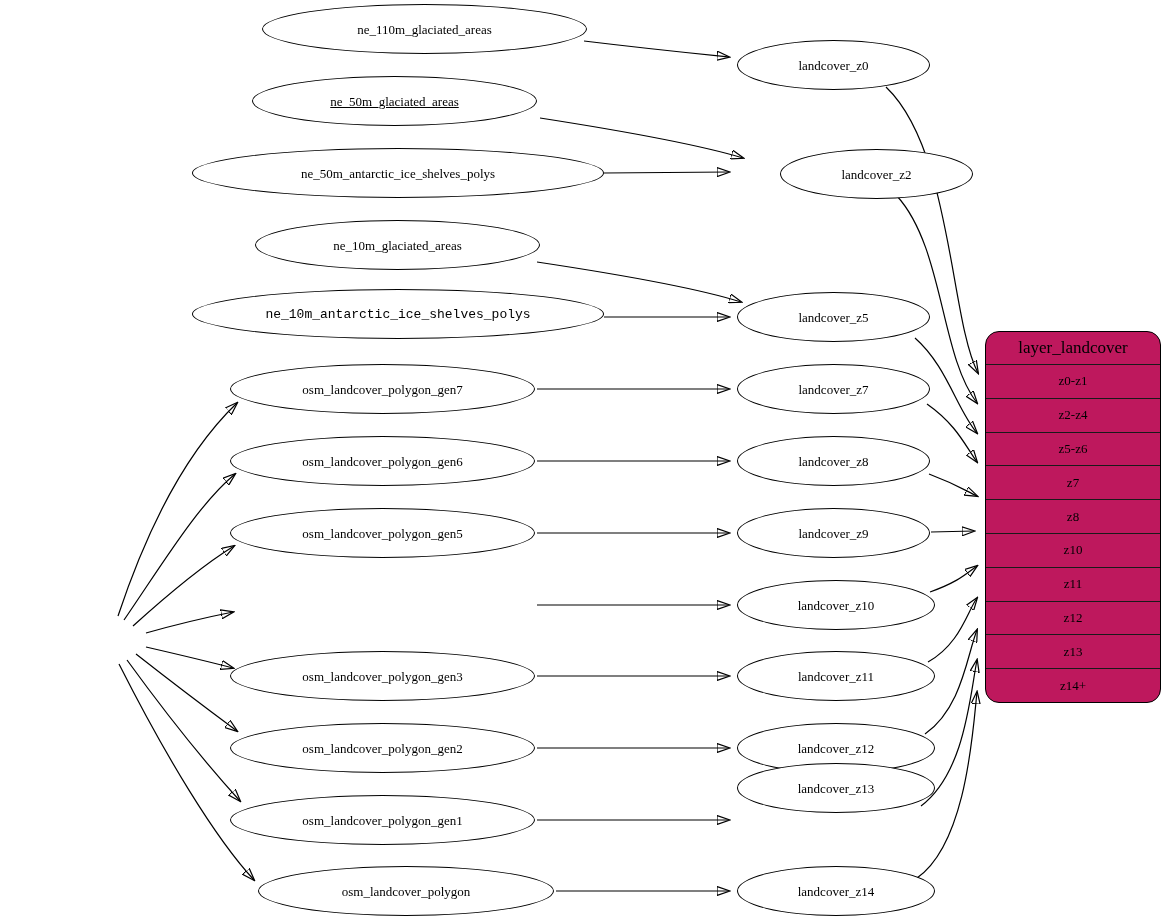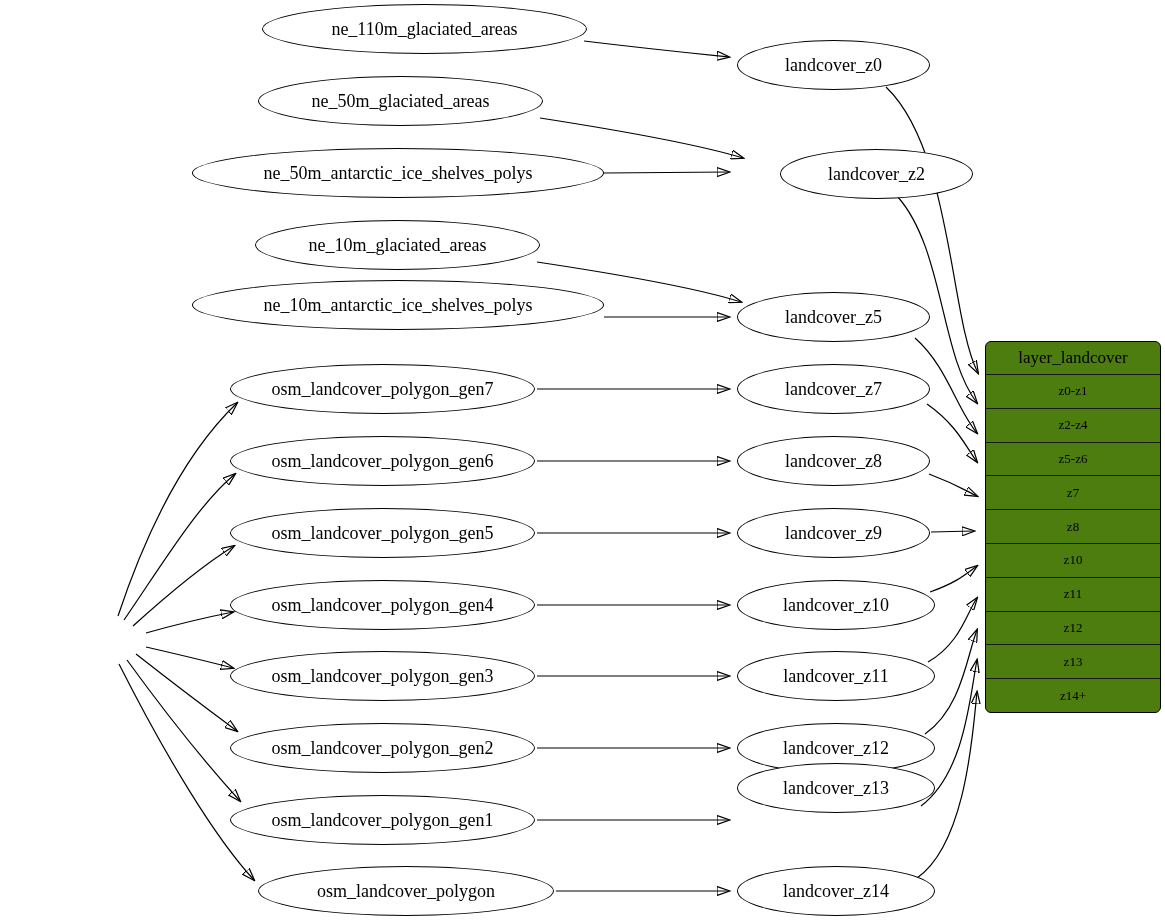--- a/index.html
+++ b/index.html
@@ -5,25 +5,25 @@
   html,body{margin:0;padding:0;background:#ffffff;}
   .canvas{
     position:relative;width:1165px;height:923px;background:#ffffff;overflow:hidden;
     font-family:"Liberation Serif","DejaVu Serif",serif;color:#000000;
   }
   .edges{position:absolute;left:0;top:0;width:1165px;height:923px;}
   .edges path{fill:none;stroke:#000000;stroke-width:1.2px;}
   .node{
     position:absolute;display:flex;align-items:center;justify-content:center;
     border:1.4px solid #000000;border-radius:50%;background:#ffffff;
-    font-size:18px;white-space:nowrap;box-sizing:border-box;line-height:1;
+    font-size:13px;white-space:nowrap;box-sizing:border-box;line-height:1;
   }
   .tbl{
-    position:absolute;left:985px;top:341px;width:176px;height:372px;
-    background:#4d7c0f;border:1.4px solid #000000;border-radius:6px;
+    position:absolute;left:985px;top:331px;width:176px;height:372px;
+    background:#be185d;border:1.4px solid #000000;border-radius:14px;
     display:flex;flex-direction:column;box-sizing:border-box;overflow:hidden;
   }
   .tbl-header{
     height:32px;flex:0 0 32px;display:flex;align-items:center;justify-content:center;
     font-size:17px;white-space:nowrap;
   }
   .tbl-row{
     flex:1 1 auto;display:flex;align-items:center;justify-content:center;
     border-top:1.4px solid #1a1a1a;font-size:13px;white-space:nowrap;
   }
@@ -73,43 +73,40 @@
     <path d="M 928,662 C 960,644 967,612 977,598" marker-end="url(#ah)"></path>
     <path d="M 925,734 C 962,708 967,655 977,630" marker-end="url(#ah)"></path>
     <path d="M 921,806 C 965,773 970,695 977,660" marker-end="url(#ah)"></path>
     <path d="M 917,878 C 967,843 973,728 977,692" marker-end="url(#ah)"></path>
   </svg>
 
 
   <div class="node" style="left:262px;top:4px;width:325px;height:50px;">
     <span>ne_110m_glaciated_areas</span>
   </div>
-  <div class="node" style="left:258px;top:76px;width:285px;height:50px;">
+  <div class="node" style="left:252px;top:76px;width:285px;height:50px;text-decoration:underline;">
     <span>ne_50m_glaciated_areas</span>
   </div>
   <div class="node" style="left:192px;top:148px;width:412px;height:50px;">
     <span>ne_50m_antarctic_ice_shelves_polys</span>
   </div>
   <div class="node" style="left:255px;top:220px;width:285px;height:50px;">
     <span>ne_10m_glaciated_areas</span>
   </div>
-  <div class="node" style="left:192px;top:280px;width:412px;height:50px;">
+  <div class="node" style="left:192px;top:289px;width:412px;height:50px;font-family:Liberation Mono, monospace;">
     <span>ne_10m_antarctic_ice_shelves_polys</span>
   </div>
   <div class="node" style="left:230px;top:364px;width:305px;height:50px;">
     <span>osm_landcover_polygon_gen7</span>
   </div>
   <div class="node" style="left:230px;top:436px;width:305px;height:50px;">
     <span>osm_landcover_polygon_gen6</span>
   </div>
   <div class="node" style="left:230px;top:508px;width:305px;height:50px;">
     <span>osm_landcover_polygon_gen5</span>
-  </div>
-  <div class="node" style="left:230px;top:580px;width:305px;height:50px;">
-    <span>osm_landcover_polygon_gen4</span>
   </div>
   <div class="node" style="left:230px;top:651px;width:305px;height:50px;justify-content:center;">
     <span>osm_landcover_polygon_gen3</span>
   </div>
   <div class="node" style="left:230px;top:723px;width:305px;height:50px;">
     <span>osm_landcover_polygon_gen2</span>
   </div>
   <div class="node" style="left:230px;top:795px;width:305px;height:50px;">
     <span>osm_landcover_polygon_gen1</span>
   </div>

